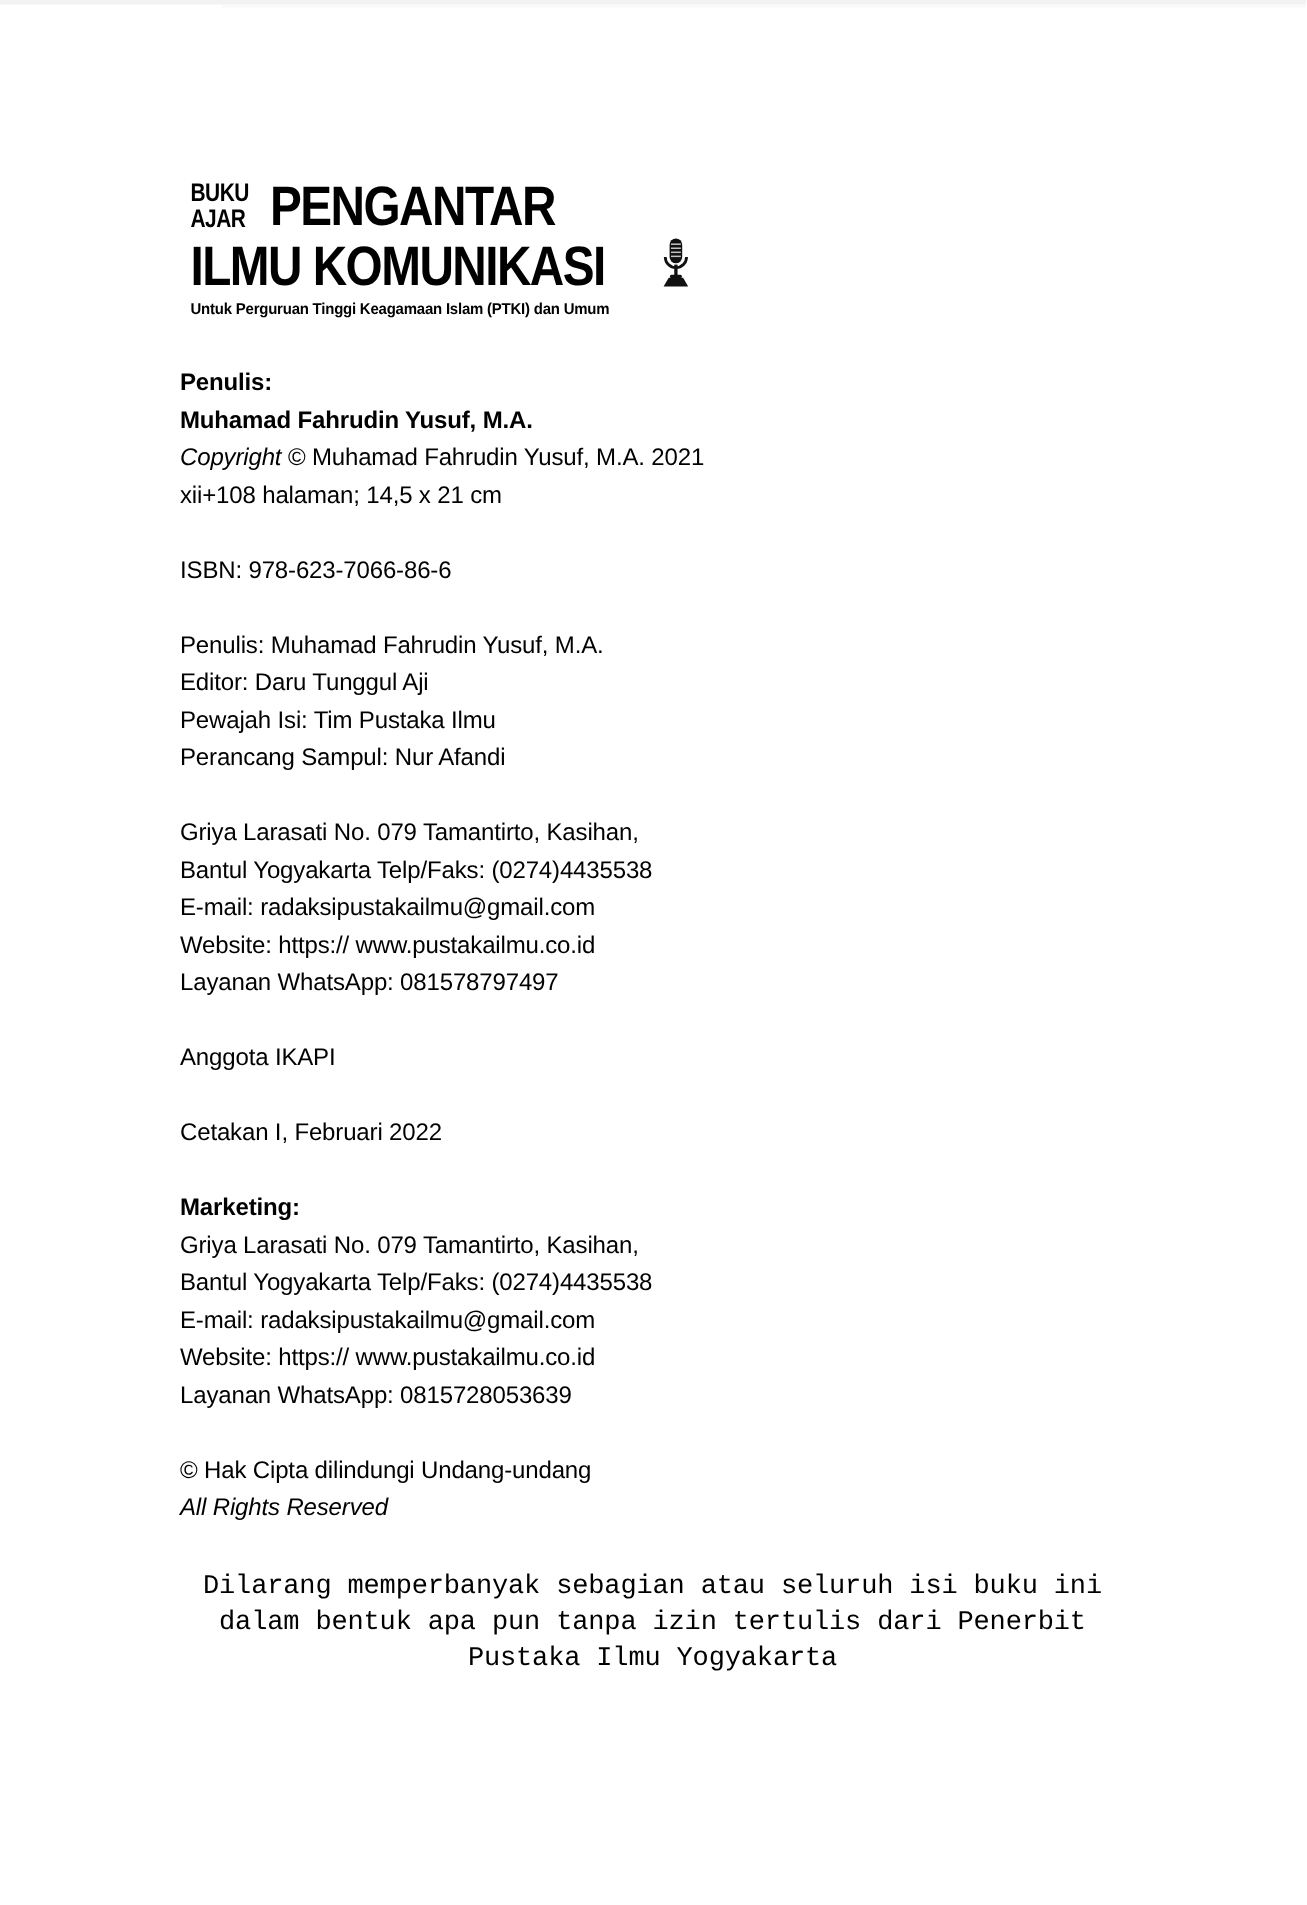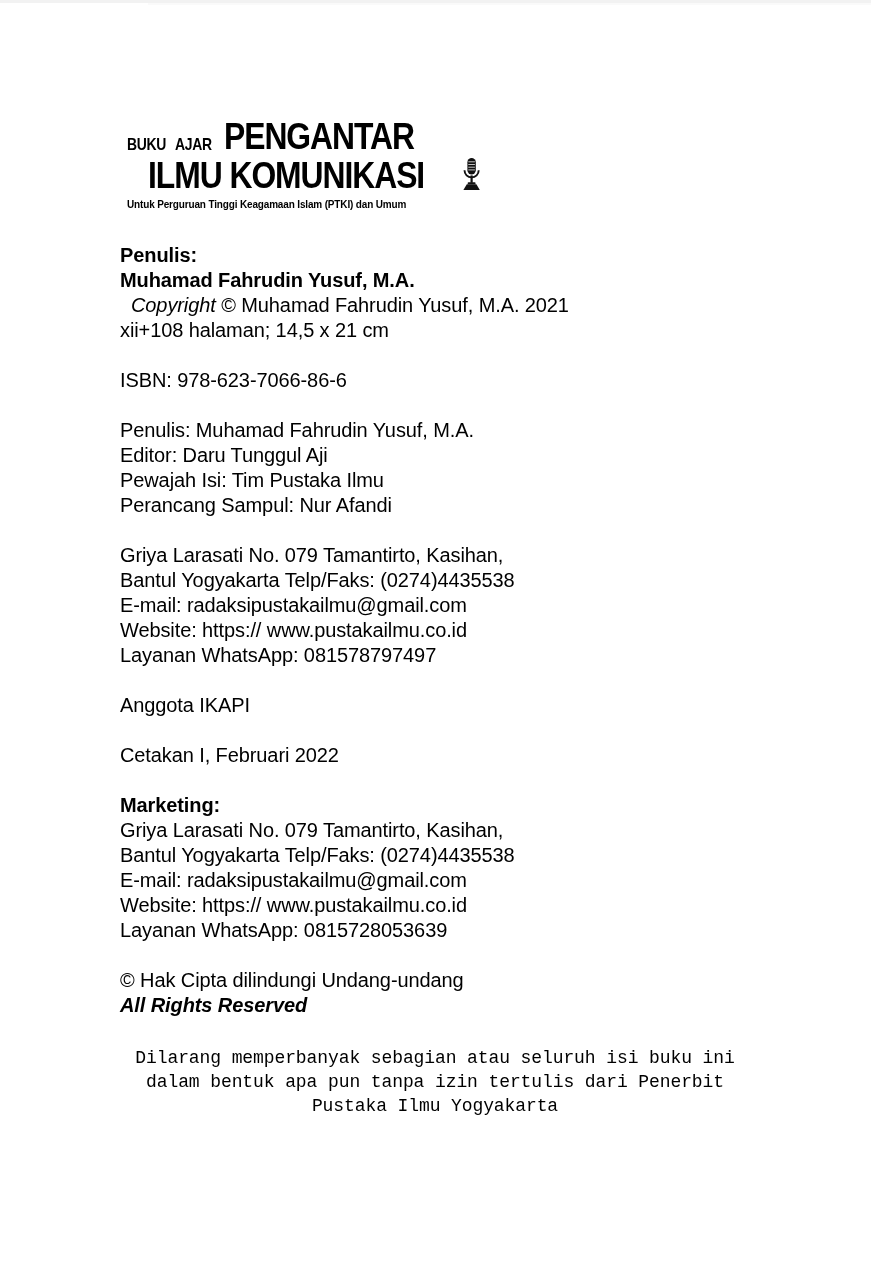--- a/index.html
+++ b/index.html
@@ -42,21 +42,21 @@
     top: 120px;
     width: 235px;
   }
   .logo-line1 {
     display: flex;
     align-items: flex-end;
     line-height: 1;
   }
   .logo-stack {
     display: flex;
-    flex-direction: row;
+    flex-direction: column;
     justify-content: flex-end;
     margin-right: 5px;
     padding-bottom: 1px;
   }
   .logo-stack span {
     font-family: "Liberation Sans Narrow", "Liberation Sans", sans-serif;
     font-weight: bold;
     font-size: 17px;
     line-height: 17px;
     letter-spacing: -0.4px;
@@ -72,21 +72,20 @@
     letter-spacing: -1.2px;
     transform: scaleX(0.86);
     transform-origin: left bottom;
     white-space: nowrap;
   }
   .logo-line2 {
     display: flex;
     align-items: flex-end;
     line-height: 1;
     margin-top: 3px;
-    margin-left: 21px;
   }
   .logo-big2 {
     font-family: "Liberation Sans Narrow", "Liberation Sans", sans-serif;
     font-weight: bold;
     font-size: 37px;
     line-height: 34px;
     letter-spacing: -1.2px;
     transform: scaleX(0.86);
     transform-origin: left bottom;
     white-space: nowrap;
@@ -109,32 +108,32 @@
   }
 
   
   .body-text {
     position: absolute;
     left: 120px;
     top: 243px;
     width: 640px;
   }
   .line {
-    font-size: 20px;
+    font-size: 16px;
     line-height: 25px;
     white-space: pre;
     letter-spacing: -0.1px;
   }
   .line.bold { font-weight: bold; }
-  .line.bolditalic { font-weight: bold; font-style: italic; }
+  .line.bolditalic { font-weight: normal; font-style: italic; }
   .spacer { height: 25px; }
   .block { margin: 0; padding: 0; }
 
   
-  .ital-run { font-style: italic; margin-left: 11px; }
+  .ital-run { font-style: italic; }
 
   
   .footer {
     position: absolute;
     left: 120px;
     top: 1046px;
     width: 630px;
     text-align: center;
     font-family: Liberation Mono, monospace;
   }

